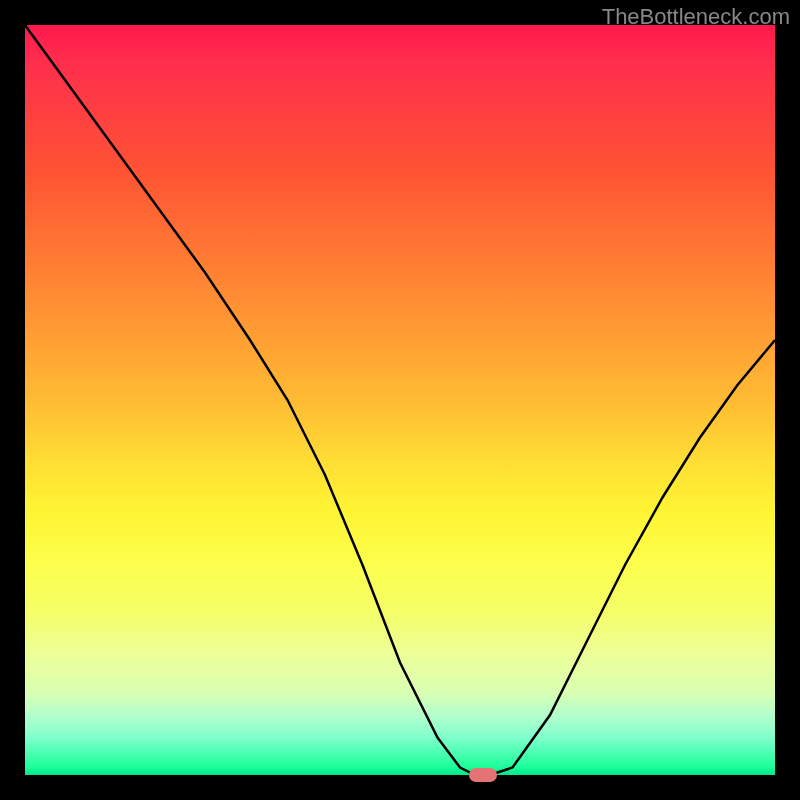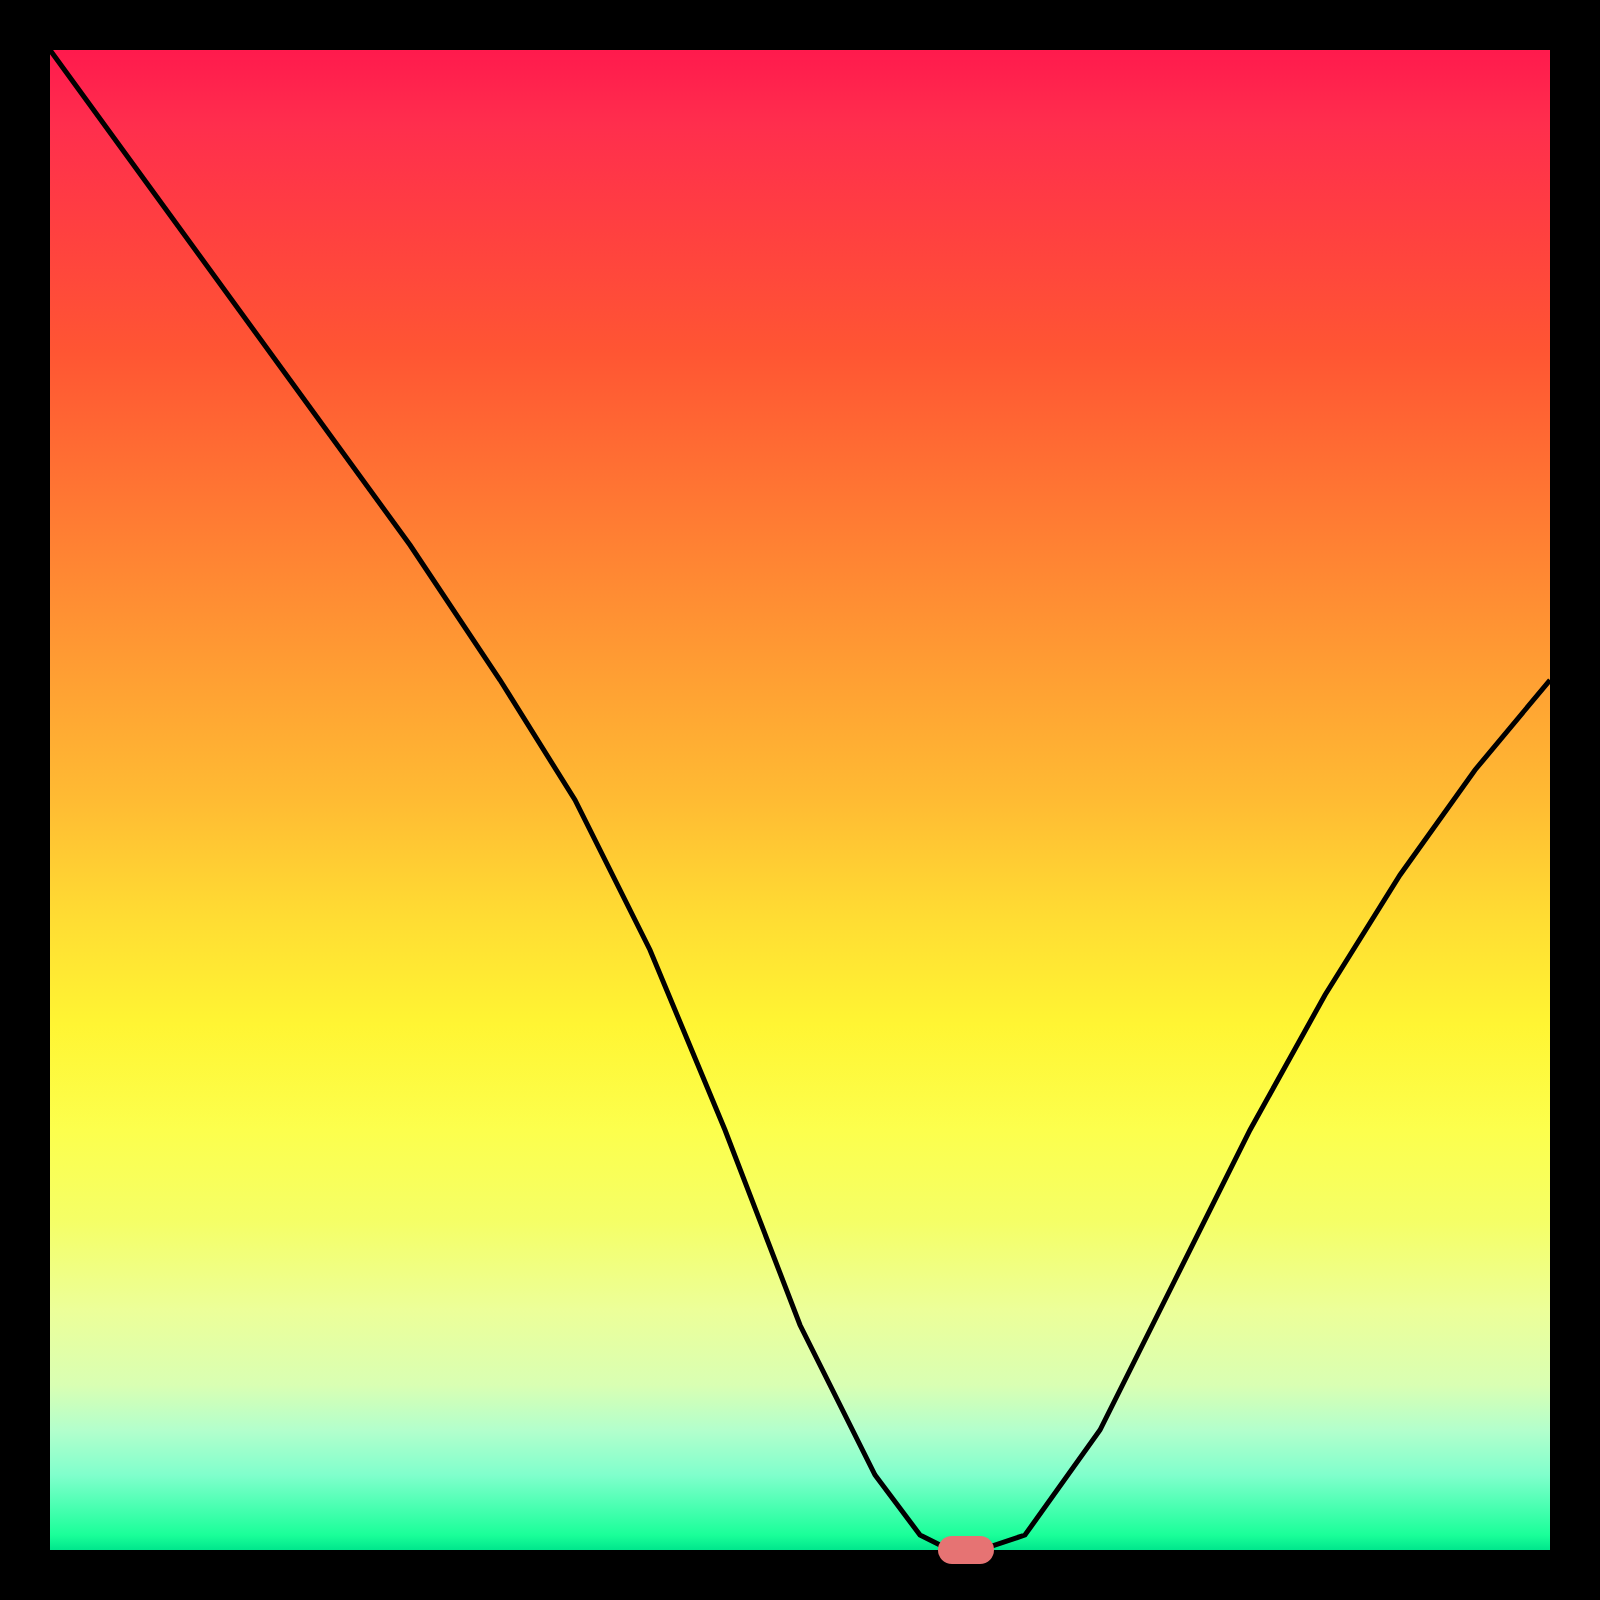--- a/index.html
+++ b/index.html
@@ -66,19 +66,20 @@
     height: 14px;
     background: #e67373;
     border-radius: 7px;
     transform: translate(-50%, -50%);
   }
 </style>
 </head>
 <body>
 
 <div class="chart-container">
+  <div class="watermark">TheBottleneck.com</div>
   <div class="plot-area">
     <svg class="curve" viewBox="0 0 750 750" preserveAspectRatio="none">
       <path id="curve-path" d="M0.0 0.0 L60.0 82.5 L120.0 165.0 L180.0 247.5 L225.0 315.0 L262.5 375.0 L300.0 450.0 L337.5 540.0 L375.0 637.5 L412.5 712.5 L435.0 742.5 L450.0 750.0 L465.0 750.0 L487.5 742.5 L525.0 690.0 L562.5 615.0 L600.0 540.0 L637.5 472.5 L675.0 412.5 L712.5 360.0 L750.0 315.0" stroke="#000" stroke-width="2.5" fill="none"></path>
     </svg>
     <div class="marker" id="optimal-marker" style="left: 457.5px; top: 750px;"></div>
   </div>
 </div>
 
 </body></html>

